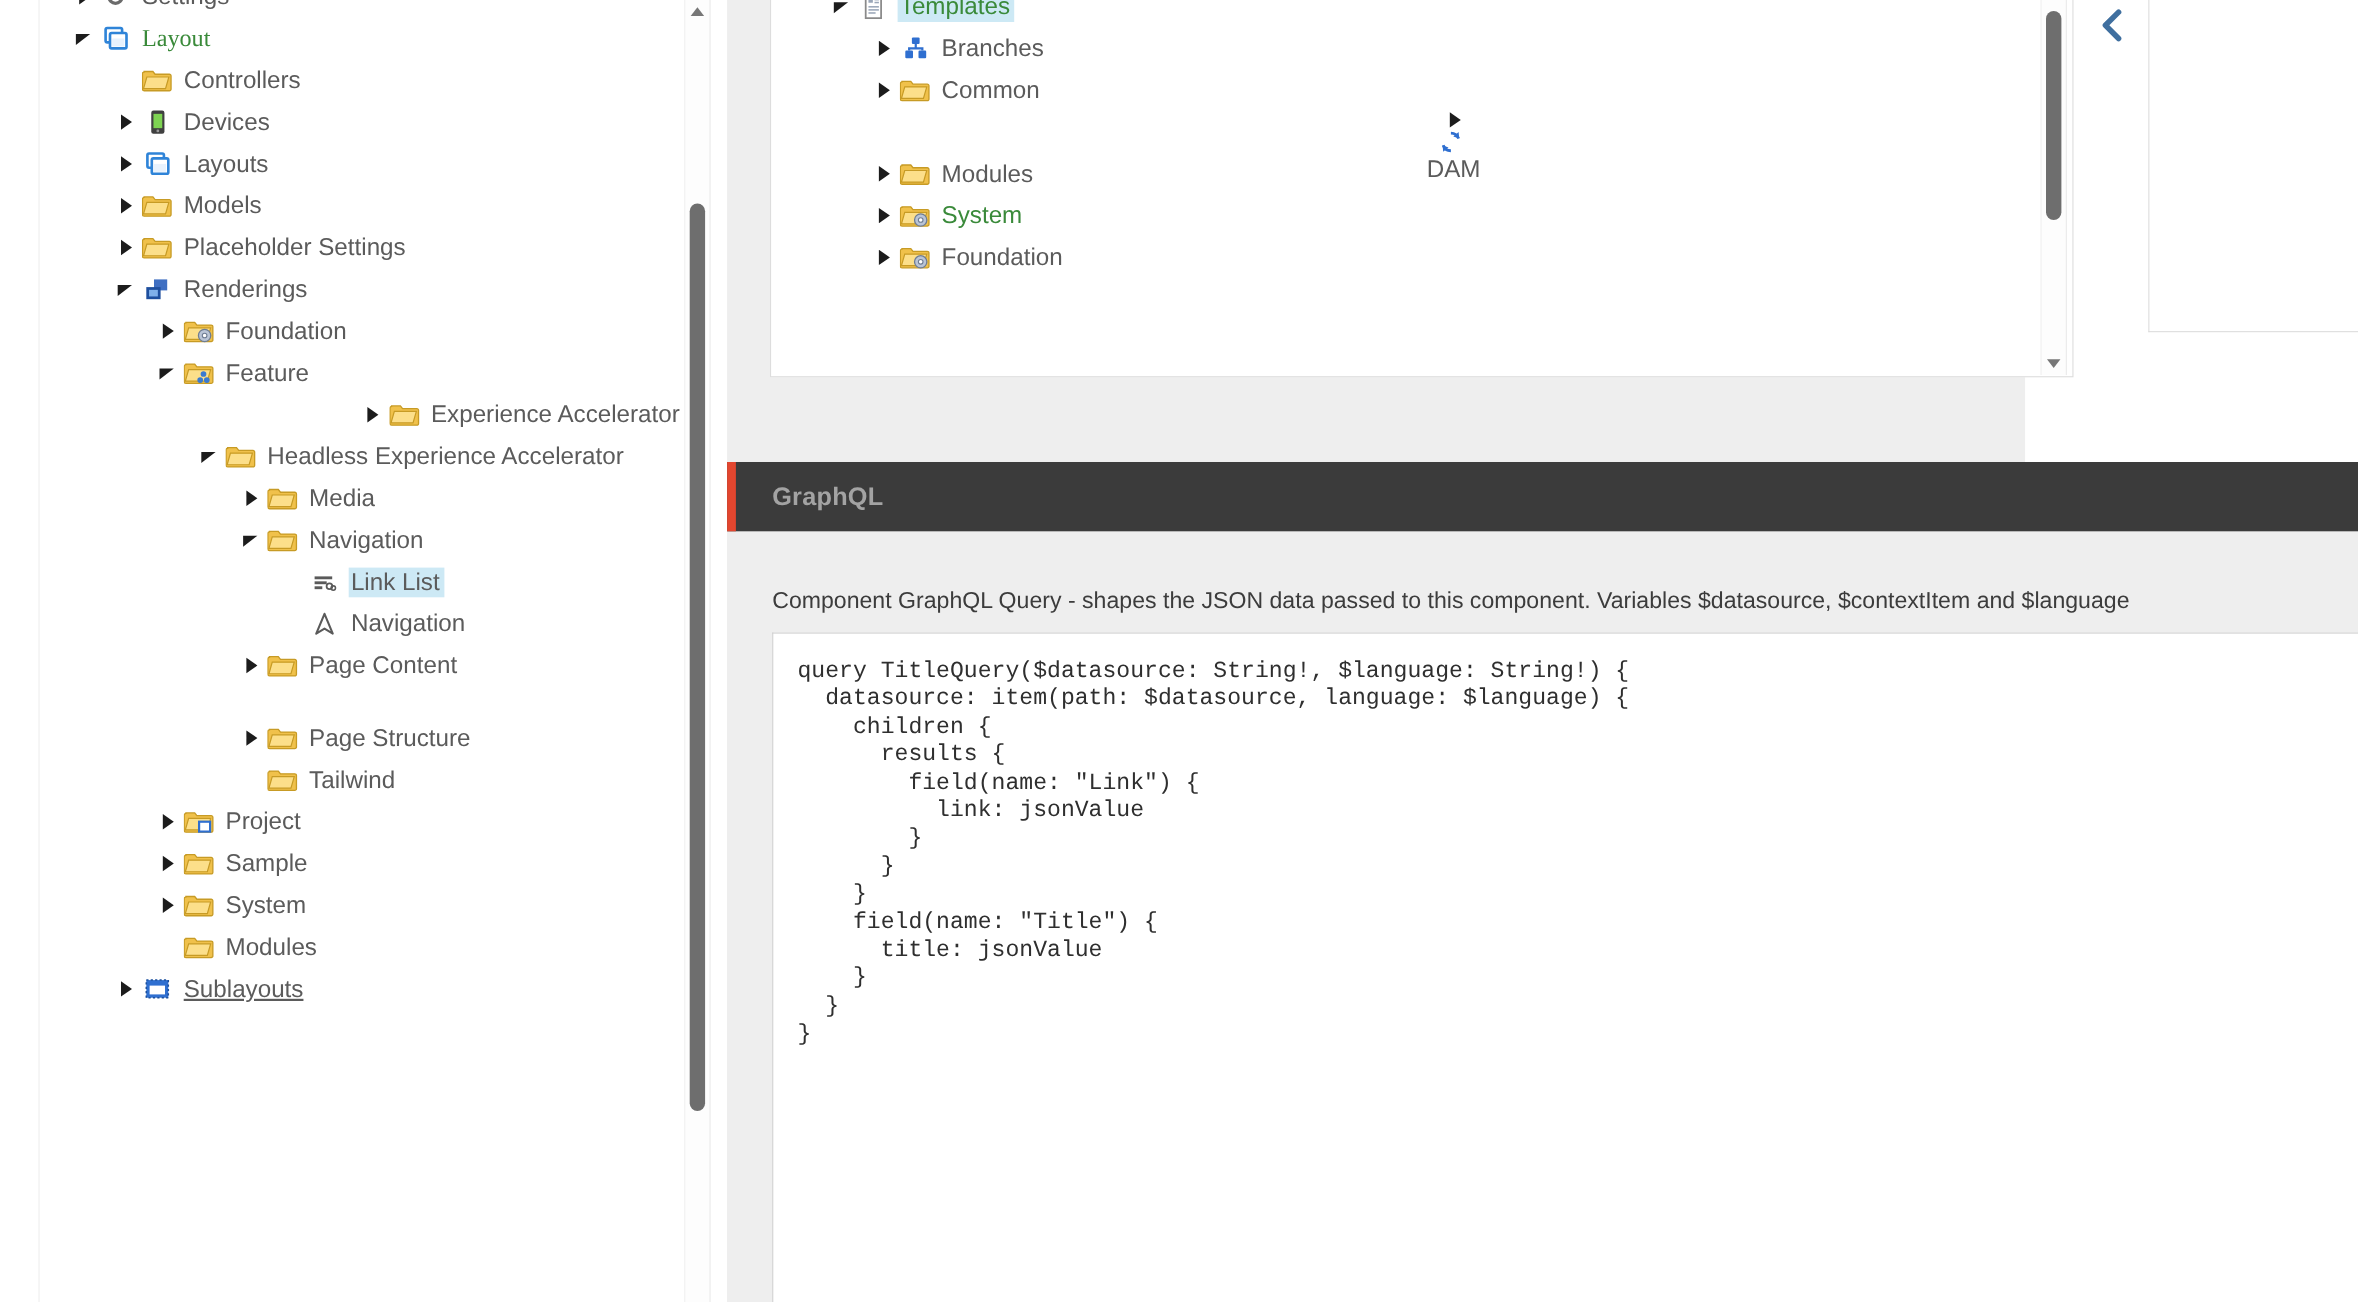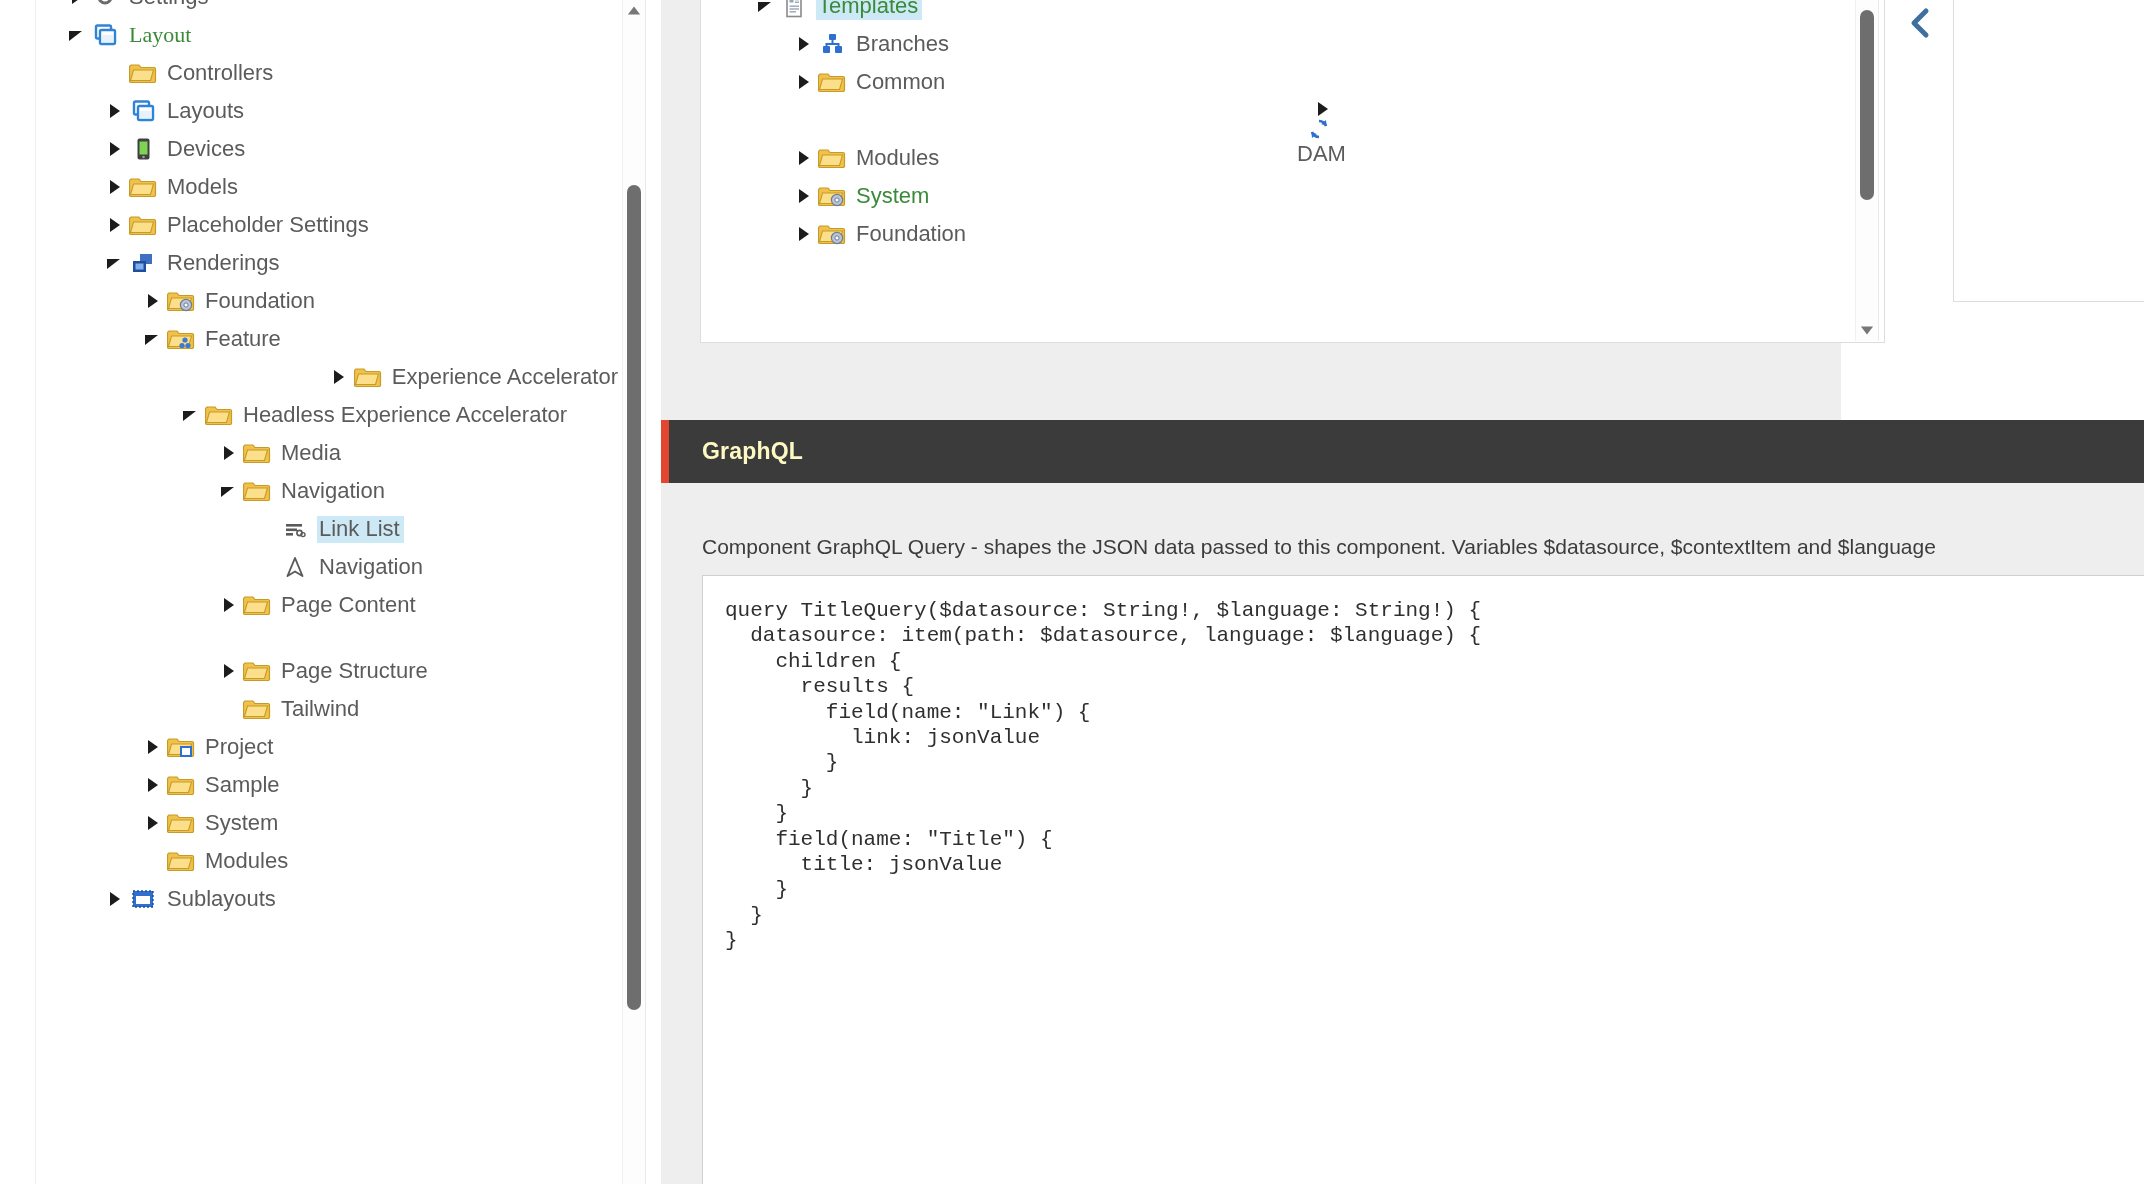--- a/index.html
+++ b/index.html
@@ -133,21 +133,21 @@
   #graphql-header {
     position: absolute;
     left: 0px; top: 0px;
     width: 1483px; height: 63px;
     background: #3b3b3b;
     border-left: 8px solid #e2462f;
     box-sizing: border-box;
     display: flex; align-items: center;
   }
   #graphql-header .ttl {
-    color: #fef9c3;
+    color: #a3a3a3;
     font-size: 23px;
     font-weight: bold;
     padding-left: 33px;
     letter-spacing: .2px;
   }
   #graphql-desc {
     position: absolute;
     left: 41px; top: 115px;
     width: 1460px;
     font-size: 21px;
@@ -224,41 +224,41 @@
           <span class="lbl">Controllers</span>
         </div>
         <div class="tree-row" style="padding-left: 64px;">
           <span class="twisty">
             <svg width="13" height="16" viewBox="0 0 13 16">
               <path d="M2 1 L12 8 L2 15 Z" fill="#1c1c1c"></path>
             </svg>
           </span>
           <span class="ic">
             <svg width="28" height="24" viewBox="0 0 28 24">
+              <rect x="8.5" y="1.5" width="12" height="21" rx="2" fill="#404040"></rect>
+              <rect x="10.5" y="4.5" width="8" height="13" fill="#7ed352"></rect>
+              <circle cx="14.5" cy="20" r="1.3" fill="#9a9a9a"></circle>
+            </svg>
+          </span>
+          <span class="lbl">Devices</span>
+        </div>
+        <div class="tree-row" style="padding-left: 64px;">
+          <span class="twisty">
+            <svg width="13" height="16" viewBox="0 0 13 16">
+              <path d="M2 1 L12 8 L2 15 Z" fill="#1c1c1c"></path>
+            </svg>
+          </span>
+          <span class="ic">
+            <svg width="28" height="24" viewBox="0 0 28 24">
               <rect x="5" y="2.5" width="15" height="13" rx="1.5" fill="#ffffff" stroke="#2f84d8" stroke-width="2.4"></rect>
               <rect x="9" y="7" width="15" height="14" rx="1.5" fill="#ffffff" stroke="#2f84d8" stroke-width="2.4"></rect>
               <rect x="11" y="12" width="11" height="7.2" fill="#e8f2fd"></rect>
             </svg>
           </span>
           <span class="lbl">Layouts</span>
-        </div>
-        <div class="tree-row" style="padding-left: 64px;">
-          <span class="twisty">
-            <svg width="13" height="16" viewBox="0 0 13 16">
-              <path d="M2 1 L12 8 L2 15 Z" fill="#1c1c1c"></path>
-            </svg>
-          </span>
-          <span class="ic">
-            <svg width="28" height="24" viewBox="0 0 28 24">
-              <rect x="8.5" y="1.5" width="12" height="21" rx="2" fill="#404040"></rect>
-              <rect x="10.5" y="4.5" width="8" height="13" fill="#7ed352"></rect>
-              <circle cx="14.5" cy="20" r="1.3" fill="#9a9a9a"></circle>
-            </svg>
-          </span>
-          <span class="lbl">Devices</span>
         </div>
         <div class="tree-row" style="padding-left: 64px;">
           <span class="twisty">
             <svg width="13" height="16" viewBox="0 0 13 16">
               <path d="M2 1 L12 8 L2 15 Z" fill="#1c1c1c"></path>
             </svg>
           </span>
           <span class="ic">
             <svg width="28" height="24" viewBox="0 0 28 24">
               <path d="M2 4 h8 l2 2.5 h13 a1.5 1.5 0 0 1 1.5 1.5 v12 a1.5 1.5 0 0 1 -1.5 1.5 h-23 a1.5 1.5 0 0 1 -1.5 -1.5 v-14 a1.5 1.5 0 0 1 1.5 -1.5 z" fill="#f0c14b" stroke="#c79b25" stroke-width="1.2"></path>
@@ -491,21 +491,21 @@
         <div class="tree-row" style="padding-left: 102px;">
           <span class="twisty"></span>
           <span class="ic">
             <svg width="28" height="24" viewBox="0 0 28 24">
               <path d="M2 4 h8 l2 2.5 h13 a1.5 1.5 0 0 1 1.5 1.5 v12 a1.5 1.5 0 0 1 -1.5 1.5 h-23 a1.5 1.5 0 0 1 -1.5 -1.5 v-14 a1.5 1.5 0 0 1 1.5 -1.5 z" fill="#f0c14b" stroke="#c79b25" stroke-width="1.2"></path>
               <path d="M4.5 9 h20 l-3 10.5 h-20 z" fill="#fcdf8a" stroke="#c79b25" stroke-width="1.1"></path>
             </svg>
           </span>
           <span class="lbl">Modules</span>
         </div>
-        <div class="tree-row" style="padding-left: 64px;">
+        <div class="tree-row" style="padding-left: 64px; text-decoration: underline;">
           <span class="twisty">
             <svg width="13" height="16" viewBox="0 0 13 16">
               <path d="M2 1 L12 8 L2 15 Z" fill="#1c1c1c"></path>
             </svg>
           </span>
           <span class="ic">
             <svg width="28" height="24" viewBox="0 0 28 24">
               <rect x="4" y="4" width="20" height="16" fill="#2f6fd0" stroke="#1a4f9e" stroke-width="1.4" stroke-dasharray="2 2"></rect>
               <rect x="7" y="9" width="14" height="8" fill="#ffffff"></rect>
             </svg>

